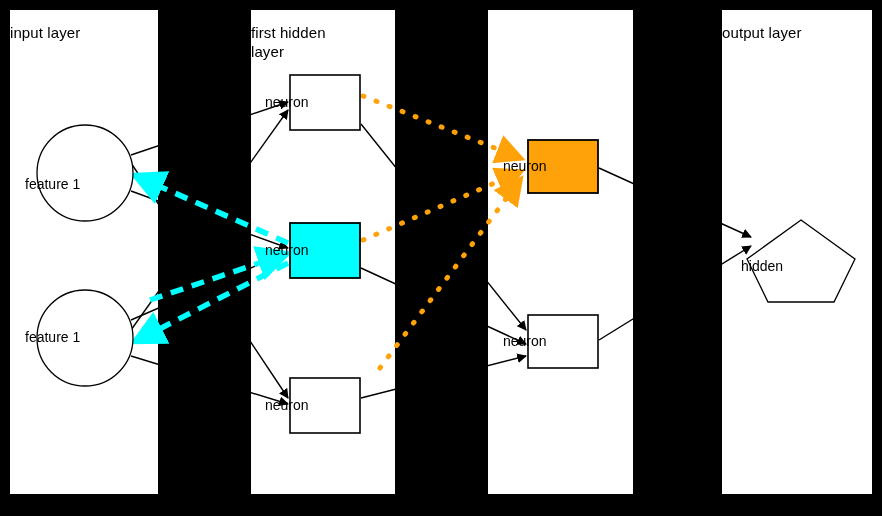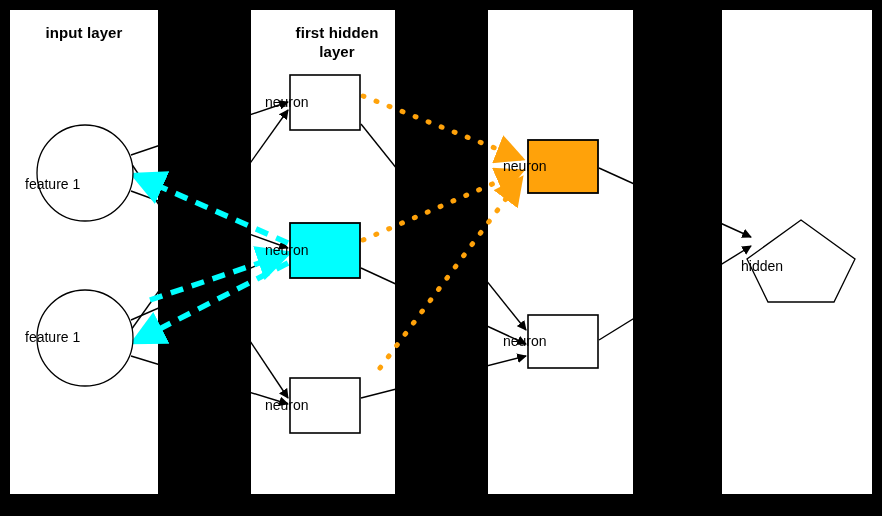--- a/index.html
+++ b/index.html
@@ -12,22 +12,22 @@
     font-family:"Liberation Sans", sans-serif;
   }
   .panel{
     position:absolute;
     background:#ffffff;
     box-sizing:border-box;
   }
   .panel-title{
     position:absolute;
     left:0;right:0;
-    text-align:center;
-    font-weight:bold;
+    text-align:left;
+    font-weight:normal;
     font-size:15px;
     color:#000000;
     line-height:1.25;
     letter-spacing:.1px;
   }
   #svg-layer{
     position:absolute;left:0;top:0;
     width:882px;height:516px;
     pointer-events:none;
   }
@@ -44,21 +44,22 @@
 <body>
 
 <div id="stage">
 
   <div class="panel" id="panel-0" style="left: 10px; top: 10px; width: 148px; height: 484px;"></div>
   <div class="panel" id="panel-1" style="left: 251px; top: 10px; width: 144px; height: 484px;"></div>
   <div class="panel" id="panel-2" style="left: 488px; top: 10px; width: 145px; height: 484px;"></div>
   <div class="panel" id="panel-3" style="left: 722px; top: 10px; width: 150px; height: 484px;"></div>
 
   <div class="panel-title" id="title-0" style="left: 10px; width: 148px; top: 24px;">input layer</div>
-  <div class="panel-title" id="title-1" style="left: 251px; width: 156px; top: 24px; padding-left: 8px;">first hidden<br>layer</div>
+  <div class="panel-title" id="title-1" style="left: 251px; width: 156px; top: 24px; padding-left: 0px;">first hidden<br>layer</div>
+  <div class="panel-title" id="title-3" style="left: 722px; width: 150px; top: 24px;">output layer</div>
 
   <svg id="svg-layer" viewBox="0 0 882 516">
     <defs>
       <marker id="arrow-black" viewBox="0 0 10 10" refX="9" refY="5" markerWidth="7" markerHeight="7" orient="auto-start-reverse">
         <path d="M 0 0 L 10 5 L 0 10 z" fill="#000000"></path>
       </marker>
       <marker id="arrow-cyan" viewBox="0 0 10 10" refX="8" refY="5" markerWidth="6.5" markerHeight="6.5" orient="auto-start-reverse">
         <path d="M 0 0 L 10 5 L 0 10 z" fill="#00ffff"></path>
       </marker>
       <marker id="arrow-orange" viewBox="0 0 10 10" refX="8" refY="5" markerWidth="6" markerHeight="6" orient="auto-start-reverse">

